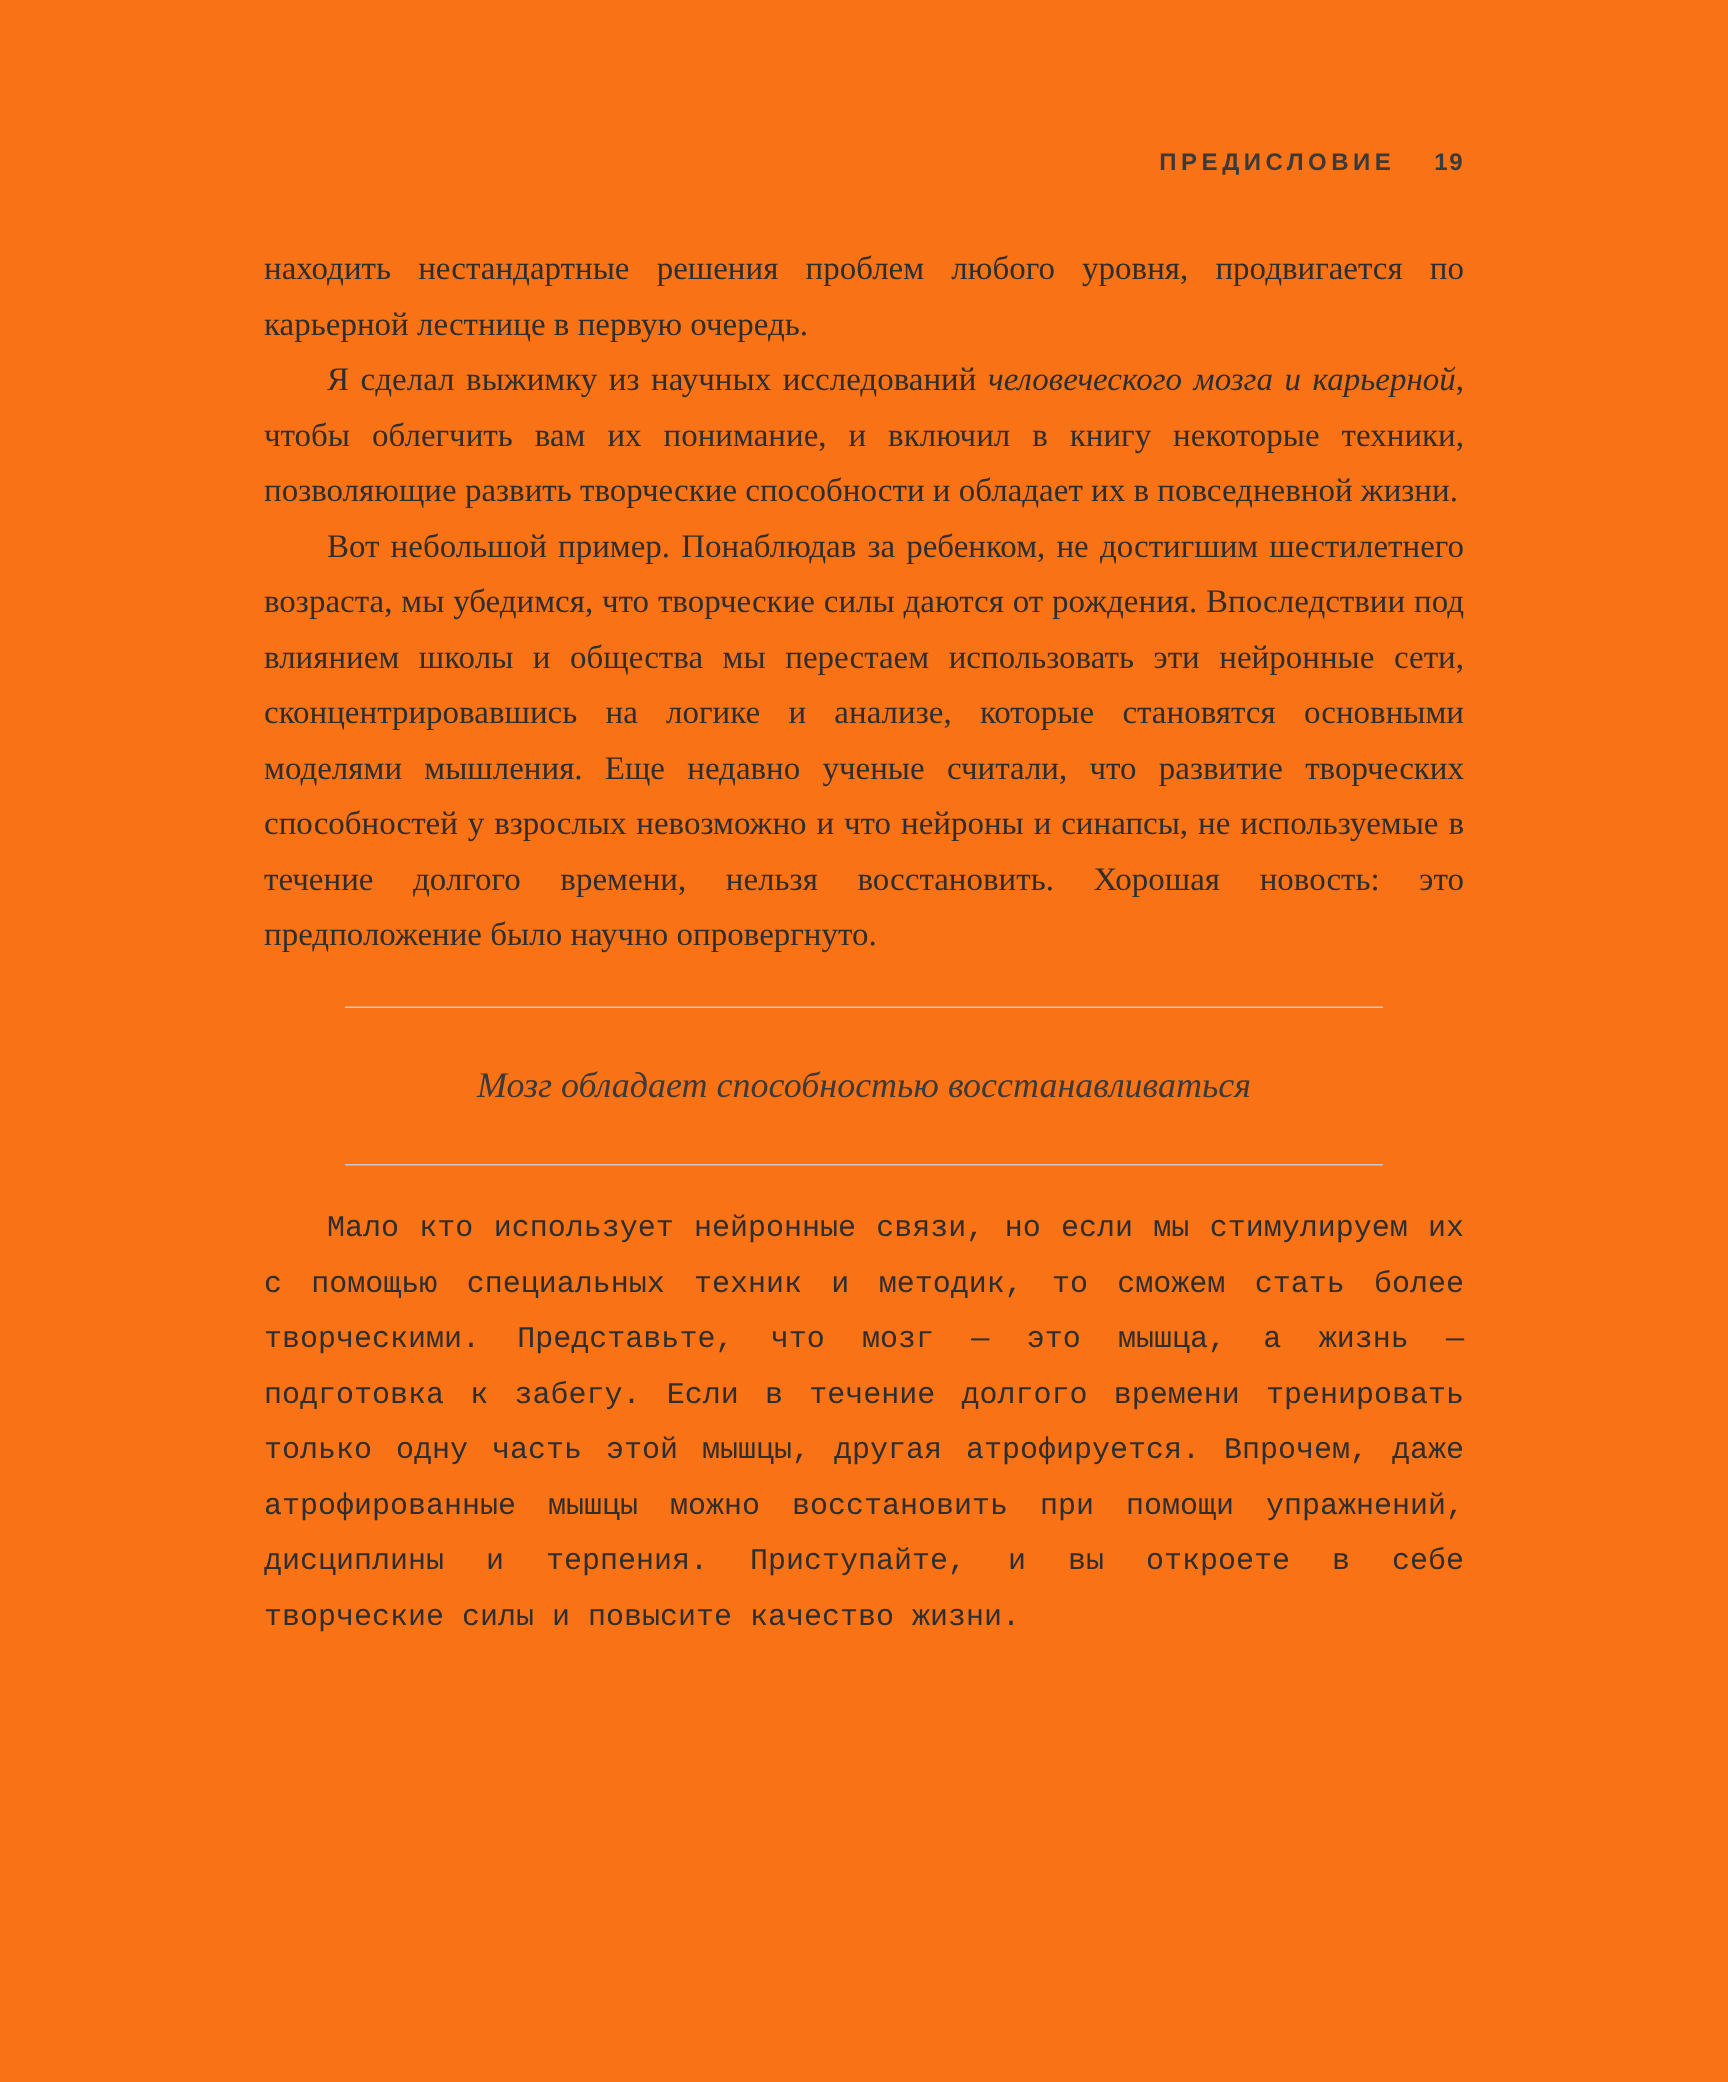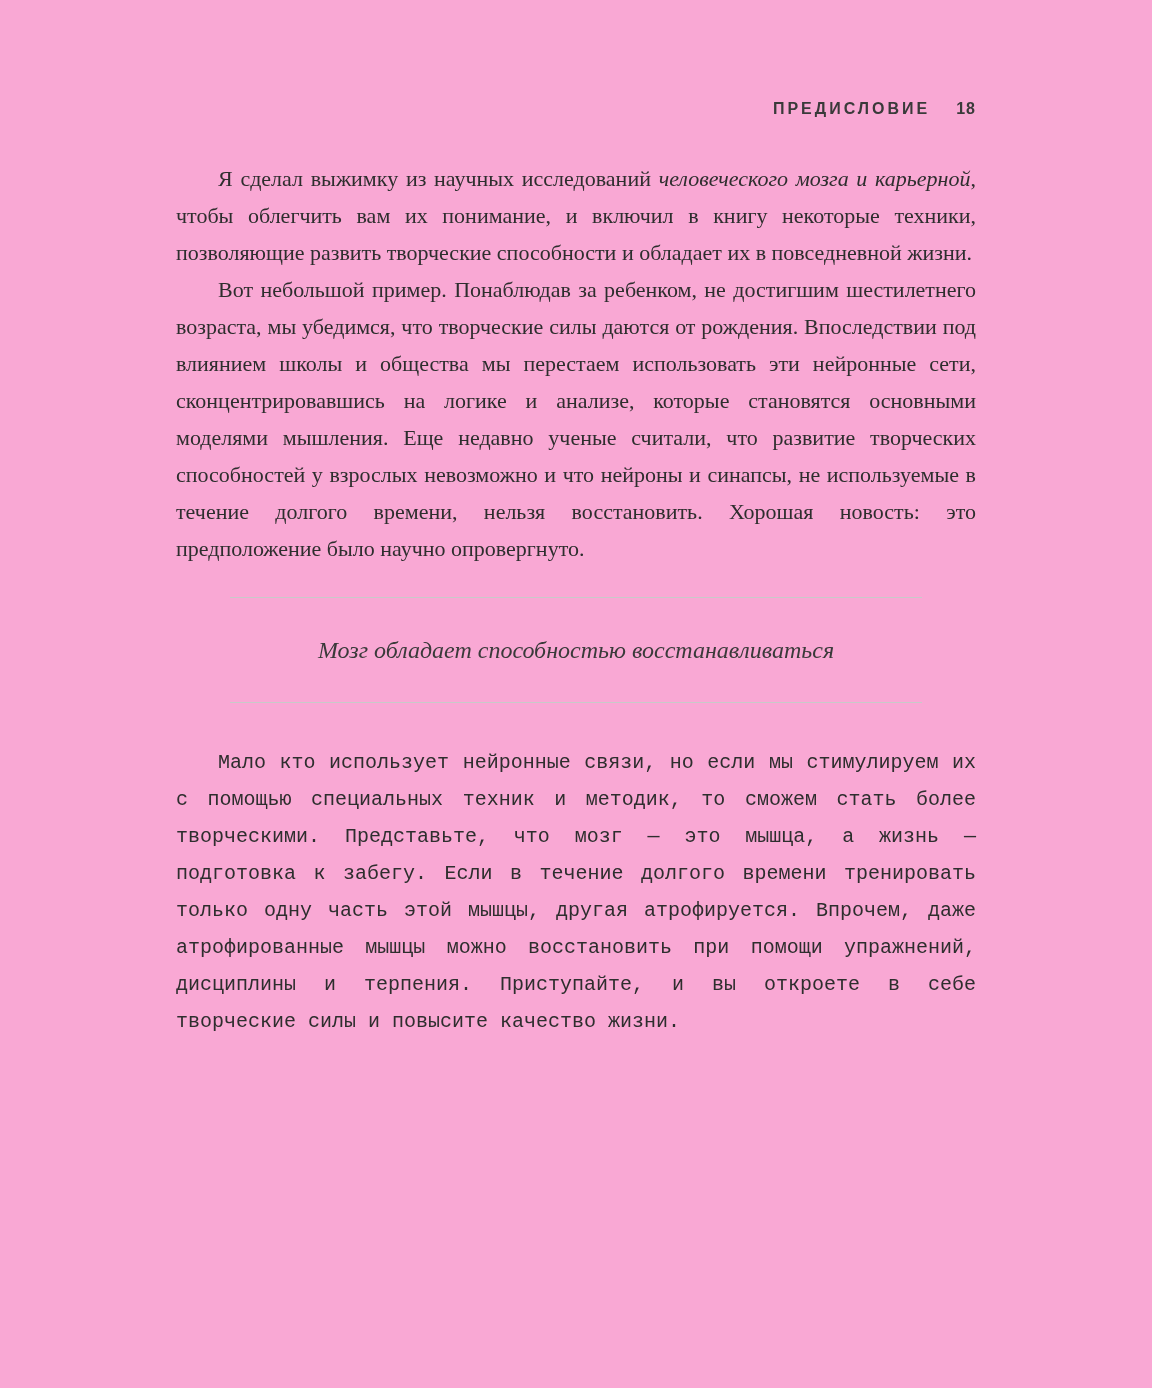--- a/index.html
+++ b/index.html
@@ -5,21 +5,21 @@
   html, body {
     margin: 0;
     padding: 0;
     background: #ffffff;
   }
   .page {
     position: relative;
     width: 1152px;
     height: 1388px;
     margin: 0 auto;
-    background: #f9a8d4;
+    background: #f97316;
     color: #2e2e2e;
     box-sizing: border-box;
     padding: 100px 176px 0 176px;
     font-family: "Liberation Serif", serif;
     overflow: hidden;
   }
   .page-header {
     display: flex;
     justify-content: flex-end;
     align-items: baseline;
@@ -51,21 +51,21 @@
   .para em {
     font-style: italic;
   }
   .para.alt {
     font-family: Liberation Mono, monospace;
     font-size: 20px;
     line-height: 37px;
   }
   .pullquote-wrap {
     margin-top: 30px;
-    margin-bottom: 41px;
+    margin-bottom: 24px;
   }
   .rule {
     border: none;
     border-top: 1px solid #c9c9c9;
     width: 692px;
     margin: 0 auto;
   }
   .pullquote {
     font-style: italic;
     font-size: 24px;
@@ -75,25 +75,26 @@
     margin: 32px auto 32px auto;
     text-indent: 0;
   }
 </style>
 </head>
 <body>
 
 <div class="page">
   <header class="page-header">
     <span>ПРЕДИСЛОВИЕ</span>
-    <span class="pagenum">18</span>
+    <span class="pagenum">19</span>
   </header>
 
   <main class="text-block">
     <div id="paragraphs-top">
+        <p class="para"><span>находить нестандартные решения проблем любого уровня, продвигается по карьерной лестнице в первую очередь.</span></p>
         <p class="para indent"><span>Я сделал выжимку из научных исследований </span><em>человеческого мозга и карьерной</em><span>, чтобы облегчить вам их понимание, и включил в книгу некоторые техники, позволяющие развить творческие способности и обладает их в повседневной жизни.</span></p>
         <p class="para indent"><span>Вот небольшой пример. Понаблюдав за ребенком, не достигшим шестилетнего возраста, мы убедимся, что творческие силы даются от рождения. Впоследствии под влиянием школы и общества мы перестаем использовать эти нейронные сети, сконцентрировавшись на логике и анализе, которые становятся основными моделями мышления. Еще недавно ученые считали, что развитие творческих способностей у взрослых невозможно и что нейроны и синапсы, не используемые в течение долгого времени, нельзя восстановить. Хорошая новость: это предположение было научно опровергнуто.</span></p>
       </div>
 
     <div class="pullquote-wrap">
       <hr class="rule">
       <p class="pullquote">
         <span>Мозг обладает способностью восстанавливаться</span><br>
       </p>
       <hr class="rule">

